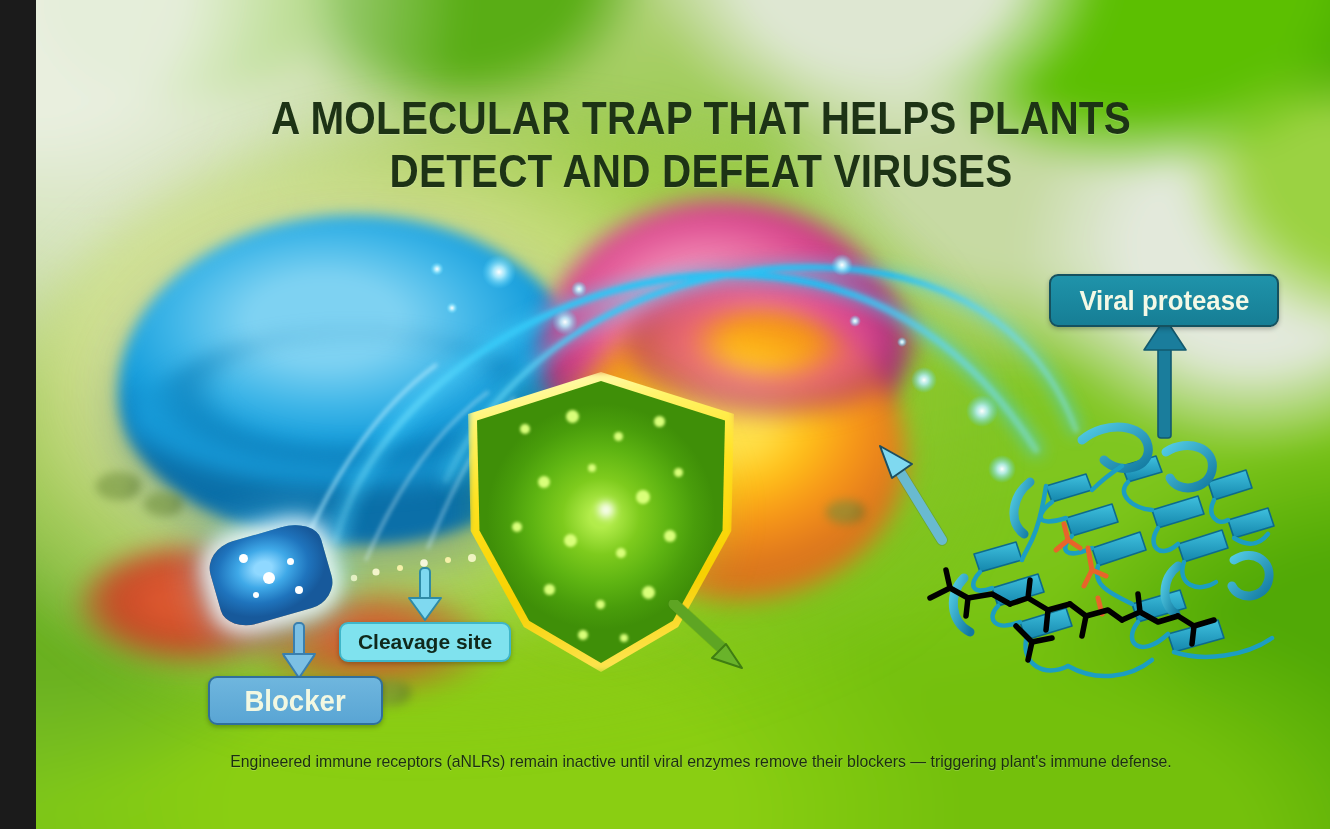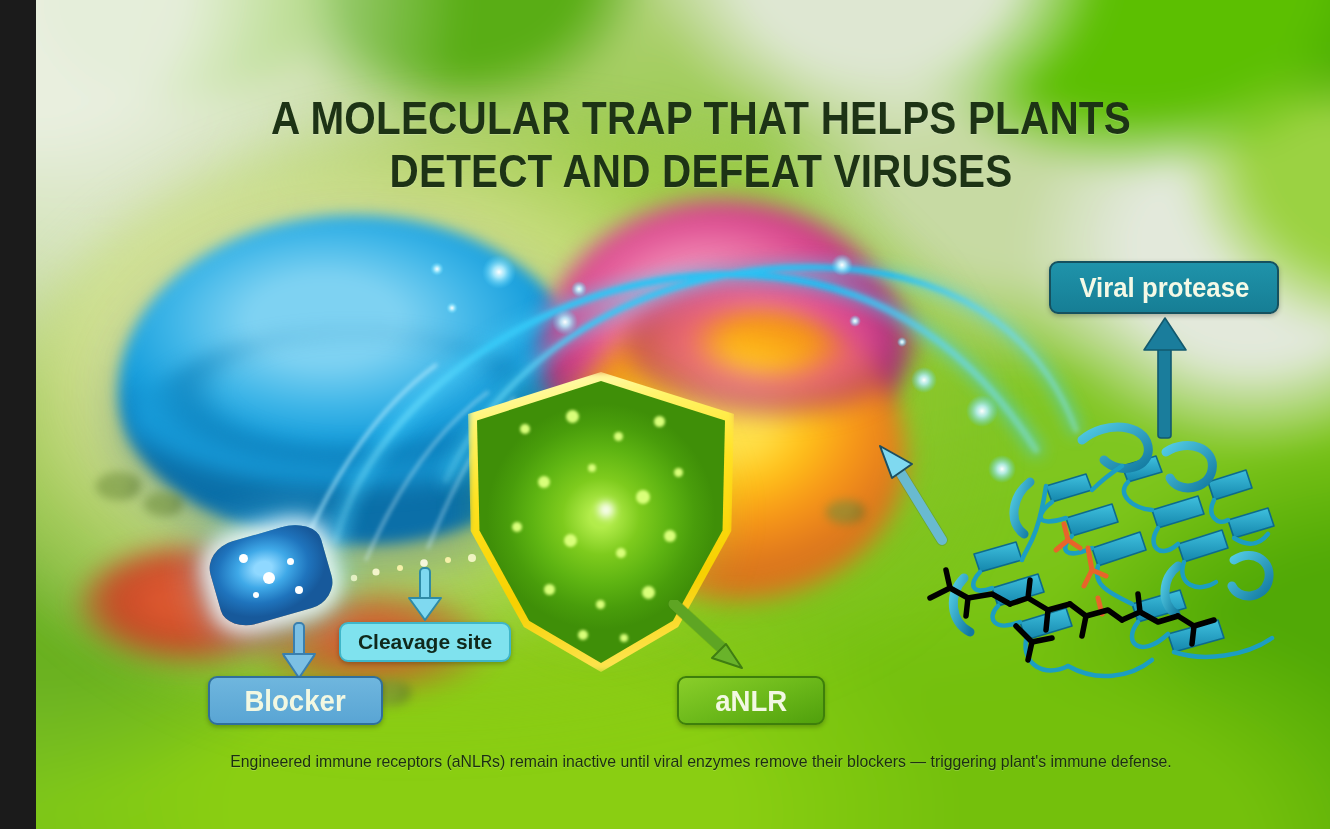--- a/index.html
+++ b/index.html
@@ -177,21 +177,21 @@
 
   
   .chip{
     position:absolute;
     display:flex;align-items:center;justify-content:center;
     border-radius:9px;
     white-space:nowrap;
     box-shadow:0 2px 5px rgba(0,0,0,.26);
   }
   .chip-viral{
-    left:1013px;top:261px;width:230px;height:53px;
+    left:1013px;top:274px;width:230px;height:53px;
     background:linear-gradient(180deg,#1f93aa 0%,#167e95 100%);
     border:2px solid #15515f;
     font-family:"Liberation Sans Narrow","Liberation Sans", sans-serif;
     font-weight:bold;font-size:28px;color:#f4f9e6;
     transform:scaleX(1);
   }
   .chip-viral span{transform:scaleX(.92);display:inline-block;}
 
   .chip-blocker{
     left:172px;top:676px;width:175px;height:49px;
@@ -454,19 +454,16 @@
   </div>
 
   <div class="chip chip-cleavage">
     <span>Cleavage site</span>
   </div>
 
   <div class="chip chip-blocker">
     <span>Blocker</span>
   </div>
 
-  <div class="chip chip-anlr">
-    <span>aNLR</span>
-  </div>
 
   <div class="caption">Engineered immune receptors (aNLRs) remain inactive until viral enzymes remove their blockers — triggering plant's immune defense.</div>
 
 </div>
 
 </body></html>

